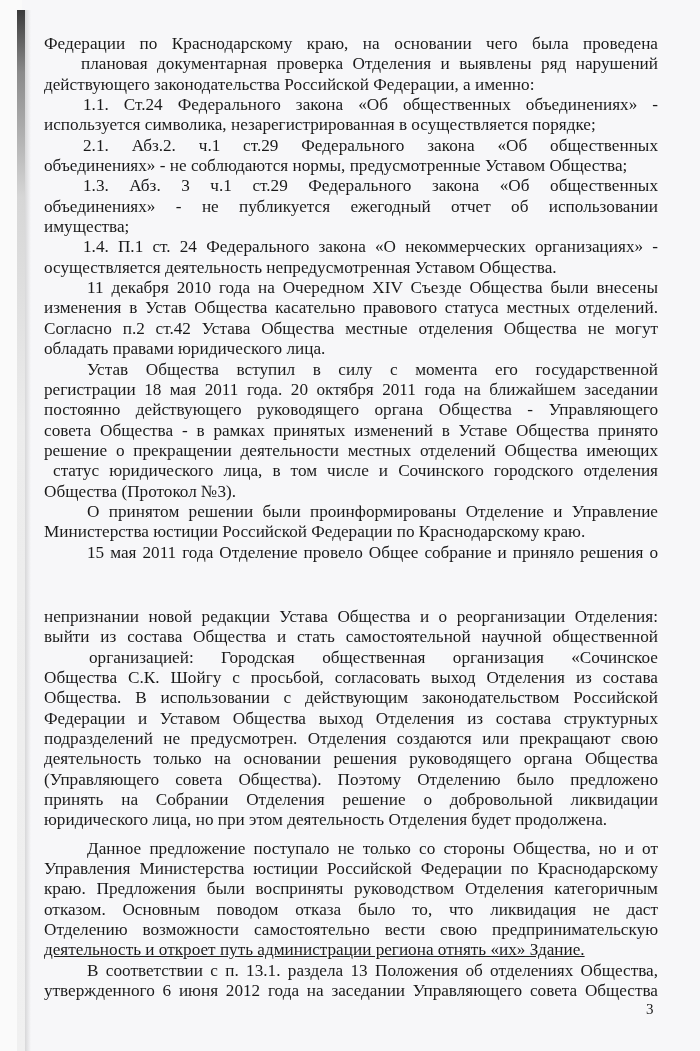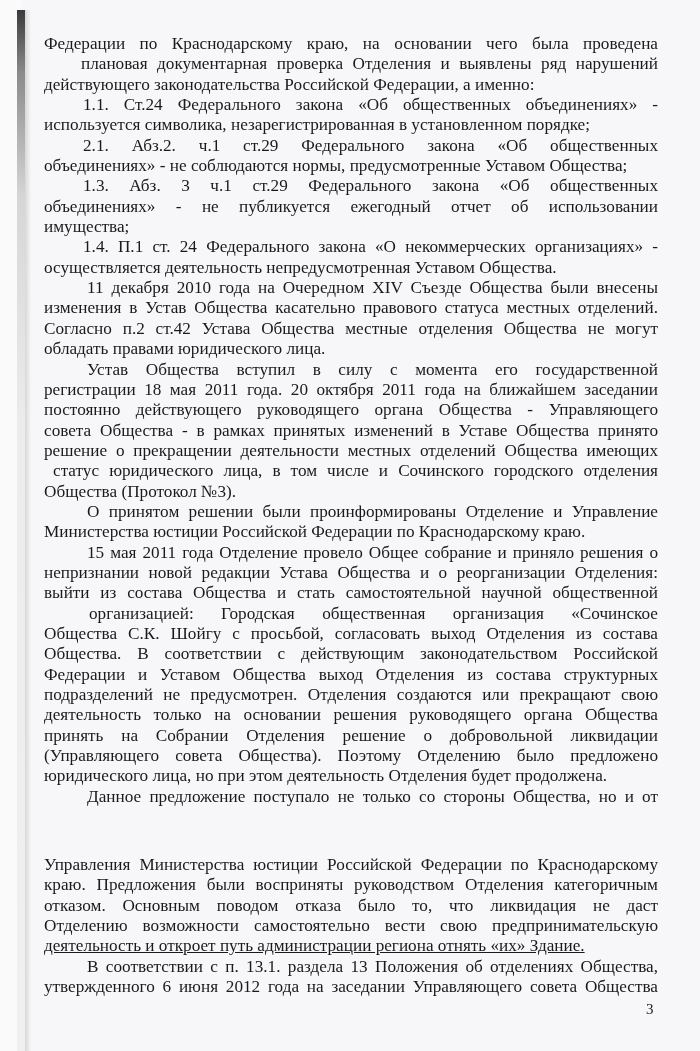--- a/index.html
+++ b/index.html
@@ -38,21 +38,21 @@
 <body>
 
 <div class="edge"></div>
 <div class="edge-strip"></div>
 
 <div class="page-text" id="page-text">
     <span class="line" style="white-space: normal; overflow: hidden; height: 20.35px;">Федерации по Краснодарскому краю, на основании чего была проведена</span>
     <span class="line" style="white-space: normal; overflow: hidden; height: 20.35px; margin-left: 37px;">плановая документарная проверка Отделения и выявлены ряд нарушений</span>
     <span class="line last" style="white-space: normal; overflow: hidden; height: 20.35px;">действующего законодательства Российской Федерации, а именно:</span>
     <span class="line ind2" style="white-space: normal; overflow: hidden; height: 20.35px;">1.1. Ст.24 Федерального закона «Об общественных объединениях» -</span>
-    <span class="line last" style="white-space: normal; overflow: hidden; height: 20.35px;">используется символика, незарегистрированная в установленном порядке;</span>
+    <span class="line last" style="white-space: normal; overflow: hidden; height: 20.35px;">используется символика, незарегистрированная в осуществляется порядке;</span>
     <span class="line ind2" style="white-space: normal; overflow: hidden; height: 20.35px;">2.1. Абз.2. ч.1 ст.29 Федерального закона «Об общественных</span>
     <span class="line last" style="white-space: normal; overflow: hidden; height: 20.35px;">объединениях» - не соблюдаются нормы, предусмотренные Уставом Общества;</span>
     <span class="line ind2" style="white-space: normal; overflow: hidden; height: 20.35px;">1.3. Абз. 3 ч.1 ст.29 Федерального закона «Об общественных</span>
     <span class="line" style="white-space: normal; overflow: hidden; height: 20.35px;">объединениях» - не публикуется ежегодный отчет об использовании</span>
     <span class="line last" style="white-space: normal; overflow: hidden; height: 20.35px;">имущества;</span>
     <span class="line ind2" style="white-space: normal; overflow: hidden; height: 20.35px;">1.4. П.1 ст. 24 Федерального закона «О некоммерческих организациях» -</span>
     <span class="line last" style="white-space: normal; overflow: hidden; height: 20.35px;">осуществляется деятельность непредусмотренная Уставом Общества.</span>
     <span class="line ind" style="white-space: normal; overflow: hidden; height: 20.35px;">11 декабря 2010 года на Очередном XIV Съезде Общества были внесены</span>
     <span class="line" style="white-space: normal; overflow: hidden; height: 20.35px;">изменения в Устав Общества касательно правового статуса местных отделений.</span>
     <span class="line" style="white-space: normal; overflow: hidden; height: 20.35px;">Согласно п.2 ст.42 Устава Общества местные отделения Общества не могут</span>
@@ -60,33 +60,33 @@
     <span class="line ind" style="white-space: normal; overflow: hidden; height: 20.35px;">Устав Общества вступил в силу с момента его государственной</span>
     <span class="line" style="white-space: normal; overflow: hidden; height: 20.35px;">регистрации 18 мая 2011 года. 20 октября 2011 года на ближайшем заседании</span>
     <span class="line" style="white-space: normal; overflow: hidden; height: 20.35px;">постоянно действующего руководящего органа Общества - Управляющего</span>
     <span class="line" style="white-space: normal; overflow: hidden; height: 20.35px;">совета Общества - в рамках принятых изменений в Уставе Общества принято</span>
     <span class="line" style="white-space: normal; overflow: hidden; height: 20.35px;">решение о прекращении деятельности местных отделений Общества имеющих</span>
     <span class="line" style="white-space: normal; overflow: hidden; height: 20.35px; margin-left: 9px;">статус юридического лица, в том числе и Сочинского городского отделения</span>
     <span class="line last" style="white-space: normal; overflow: hidden; height: 20.35px;">Общества (Протокол №3).</span>
     <span class="line ind" style="white-space: normal; overflow: hidden; height: 20.35px;">О принятом решении были проинформированы Отделение и Управление</span>
     <span class="line last" style="white-space: normal; overflow: hidden; height: 20.35px;">Министерства юстиции Российской Федерации по Краснодарскому краю.</span>
     <span class="line ind" style="white-space: normal; overflow: hidden; height: 20.35px;">15 мая 2011 года Отделение провело Общее собрание и приняло решения о</span>
-    <span class="line" style="white-space: normal; overflow: hidden; height: 20.35px;">непризнании новой редакции Устава Общества и о реорганизации Отделения:</span>
+    <span class="line" style="white-space: normal; overflow: hidden; height: 20.35px; margin-top: 44px;">непризнании новой редакции Устава Общества и о реорганизации Отделения:</span>
     <span class="line" style="white-space: normal; overflow: hidden; height: 20.35px;">выйти из состава Общества и стать самостоятельной научной общественной</span>
     <span class="line" style="white-space: normal; overflow: hidden; height: 20.35px; margin-left: 45px;">организацией: Городская общественная организация «Сочинское</span>
     <span class="line" style="white-space: normal; overflow: hidden; height: 20.35px;">Общества С.К. Шойгу с просьбой, согласовать выход Отделения из состава</span>
-    <span class="line" style="white-space: normal; overflow: hidden; height: 20.35px;">Общества. В соответствии с действующим законодательством Российской</span>
+    <span class="line" style="white-space: normal; overflow: hidden; height: 20.35px;">Общества. В использовании с действующим законодательством Российской</span>
     <span class="line" style="white-space: normal; overflow: hidden; height: 20.35px;">Федерации и Уставом Общества выход Отделения из состава структурных</span>
     <span class="line" style="white-space: normal; overflow: hidden; height: 20.35px;">подразделений не предусмотрен. Отделения создаются или прекращают свою</span>
     <span class="line" style="white-space: normal; overflow: hidden; height: 20.35px;">деятельность только на основании решения руководящего органа Общества</span>
+    <span class="line" style="white-space: normal; overflow: hidden; height: 20.35px;">(Управляющего совета Общества). Поэтому Отделению было предложено</span>
     <span class="line" style="white-space: normal; overflow: hidden; height: 20.35px;">принять на Собрании Отделения решение о добровольной ликвидации</span>
-    <span class="line" style="white-space: normal; overflow: hidden; height: 20.35px;">(Управляющего совета Общества). Поэтому Отделению было предложено</span>
     <span class="line last" style="white-space: normal; overflow: hidden; height: 20.35px;">юридического лица, но при этом деятельность Отделения будет продолжена.</span>
-    <span class="line ind" style="white-space: normal; overflow: hidden; height: 20.35px;">Данное предложение поступало не только со стороны Общества, но и от</span>
-    <span class="line" style="white-space: normal; overflow: hidden; height: 20.35px; margin-top: 48px;">Управления Министерства юстиции Российской Федерации по Краснодарскому</span>
+    <span class="line ind" style="white-space: normal; overflow: hidden; height: 20.35px; margin-top: 8px;">Данное предложение поступало не только со стороны Общества, но и от</span>
+    <span class="line" style="white-space: normal; overflow: hidden; height: 20.35px;">Управления Министерства юстиции Российской Федерации по Краснодарскому</span>
     <span class="line" style="white-space: normal; overflow: hidden; height: 20.35px;">краю. Предложения были восприняты руководством Отделения категоричным</span>
     <span class="line" style="white-space: normal; overflow: hidden; height: 20.35px;">отказом. Основным поводом  отказа было то, что ликвидация не даст</span>
     <span class="line" style="white-space: normal; overflow: hidden; height: 20.35px;">Отделению возможности самостоятельно вести свою предпринимательскую</span>
     <span class="line last" style="white-space: normal; overflow: hidden; height: 20.35px; text-decoration: underline;">деятельность и откроет путь администрации региона отнять «их» Здание.</span>
     <span class="line ind" style="white-space: normal; overflow: hidden; height: 20.35px;">В соответствии с п. 13.1. раздела 13 Положения об отделениях Общества,</span>
     <span class="line" style="white-space: normal; overflow: hidden; height: 20.35px;">утвержденного 6 июня 2012 года на заседании Управляющего совета Общества</span>
   </div>
 
 <div class="page-number">3</div>
 

